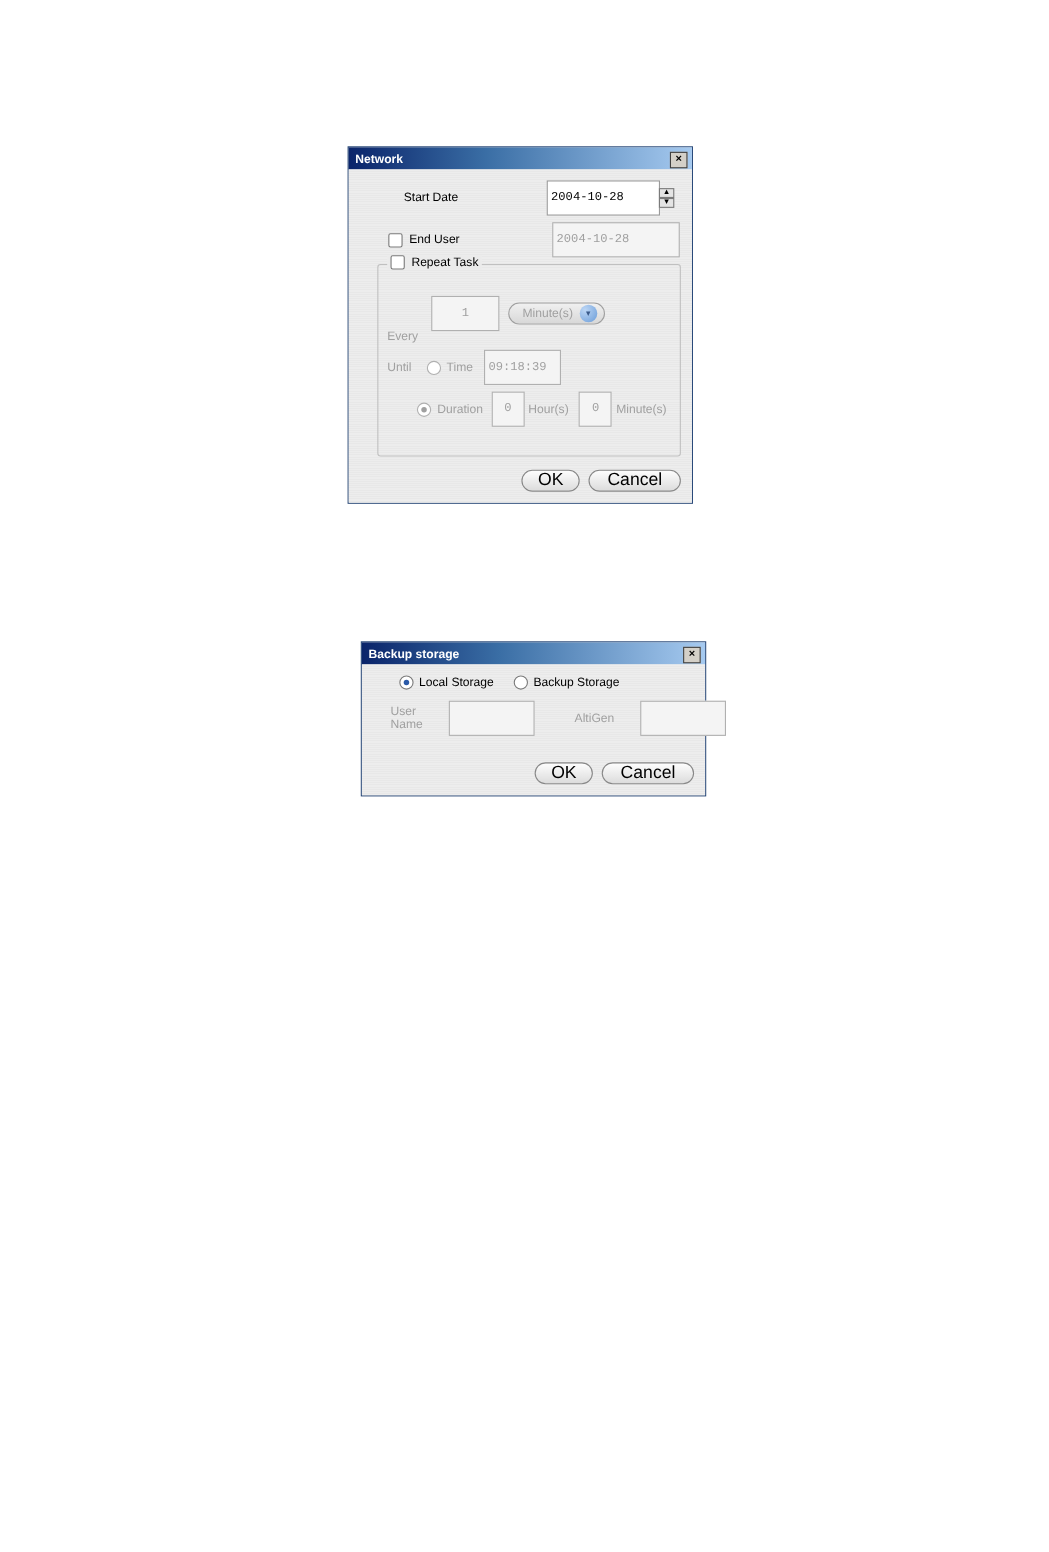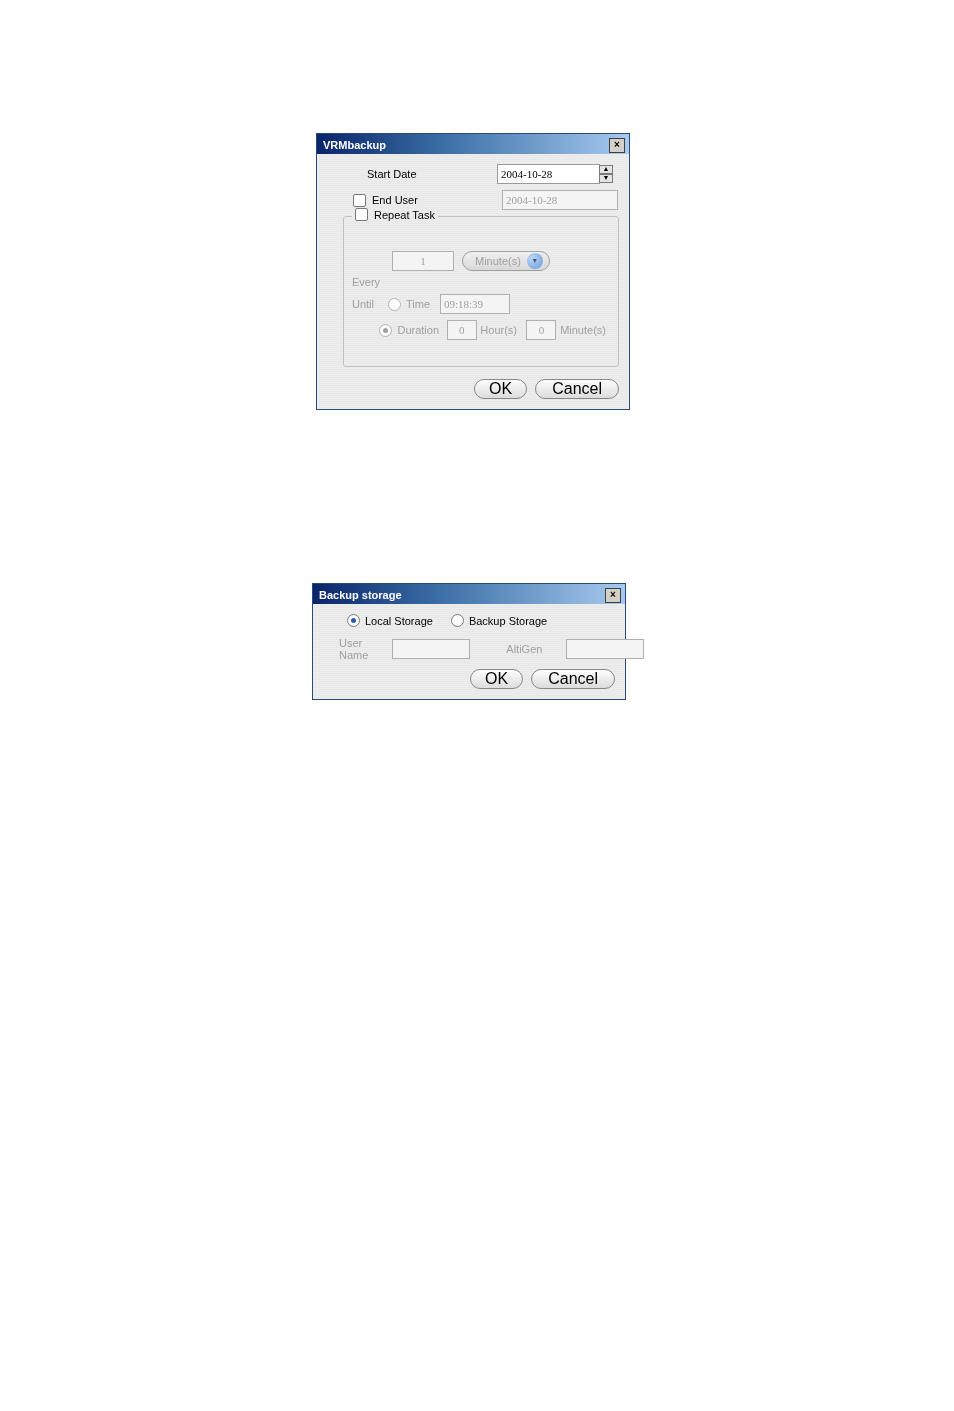--- a/index.html
+++ b/index.html
@@ -85,27 +85,27 @@
     top: 3px;
     left: 3px;
   }
   .radio.disabled {
     border-color: #b0b0b0;
   }
   .radio.disabled.sel::after {
     background: #a0a0a0;
   }
   .text-input {
-    height: 20px;
+    height: 32px;
     border: 1px solid #9a9a9a;
     background: #fff;
     box-sizing: border-box;
     padding: 1px 3px;
     font-size: 11px;
-    font-family: Liberation Serif, serif;
+    font-family: Liberation Mono, monospace;
     color: #000;
   }
   .text-input.disabled {
     color: #a0a0a0;
     border-color: #b0b0b0;
     background: #f4f4f4;
   }
   .text-input.center {
     text-align: center;
   }
@@ -194,21 +194,21 @@
     color: #a0a0a0;
     margin-right: 6px;
   }
   .sublabel.nr { margin-right: 4px; }
 </style>
 </head>
 <body>
 
 <div class="dialog" style="left:316px; top:133px; width:312px;">
   <div class="titlebar">
-    <span>VRMbackup</span>
+    <span>Network</span>
     <div class="close-x">×</div>
   </div>
   <div class="dialog-body">
 
     <div class="row">
       <div style="width:24px;"></div>
       <span class="label" style="width:130px;">Start Date</span>
       <div class="spinner-wrap">
         <input class="text-input" style="width: 103px;" value="2004-10-28">
         <div class="spinner-buttons">
@@ -263,36 +263,36 @@
       <div style="height:12px;"></div>
     </div>
 
     <div class="button-row">
       <div class="pill-btn">OK</div>
       <div class="pill-btn wide">Cancel</div>
     </div>
   </div>
 </div>
 
-<div class="dialog" style="left:312px; top:583px; width:312px;">
+<div class="dialog" style="left:328px; top:583px; width:312px;">
   <div class="titlebar">
     <span>Backup storage</span>
     <div class="close-x">×</div>
   </div>
   <div class="dialog-body">
 
     <div class="row" style="margin-left:8px; margin-bottom:10px;">
       <div class="radio sel"></div>
       <span class="label" style="margin-right:18px;">Local Storage</span>
       <div class="radio"></div>
       <span class="label">Backup Storage</span>
     </div>
 
 
-    <div class="row" style="margin-bottom:8px;gap:18px;">
+    <div class="row" style="margin-bottom:24px;gap:18px;">
       <span class="sublabel">User Name</span>
       <input class="text-input disabled" style="width: 78px;">
       <div style="width:8px;"></div>
       <span class="sublabel">AltiGen</span>
       <input class="text-input disabled" style="width: 78px;">
     </div>
 
     <div class="button-row" style="margin-top:6px;">
       <div class="pill-btn">OK</div>
       <div class="pill-btn wide">Cancel</div>

